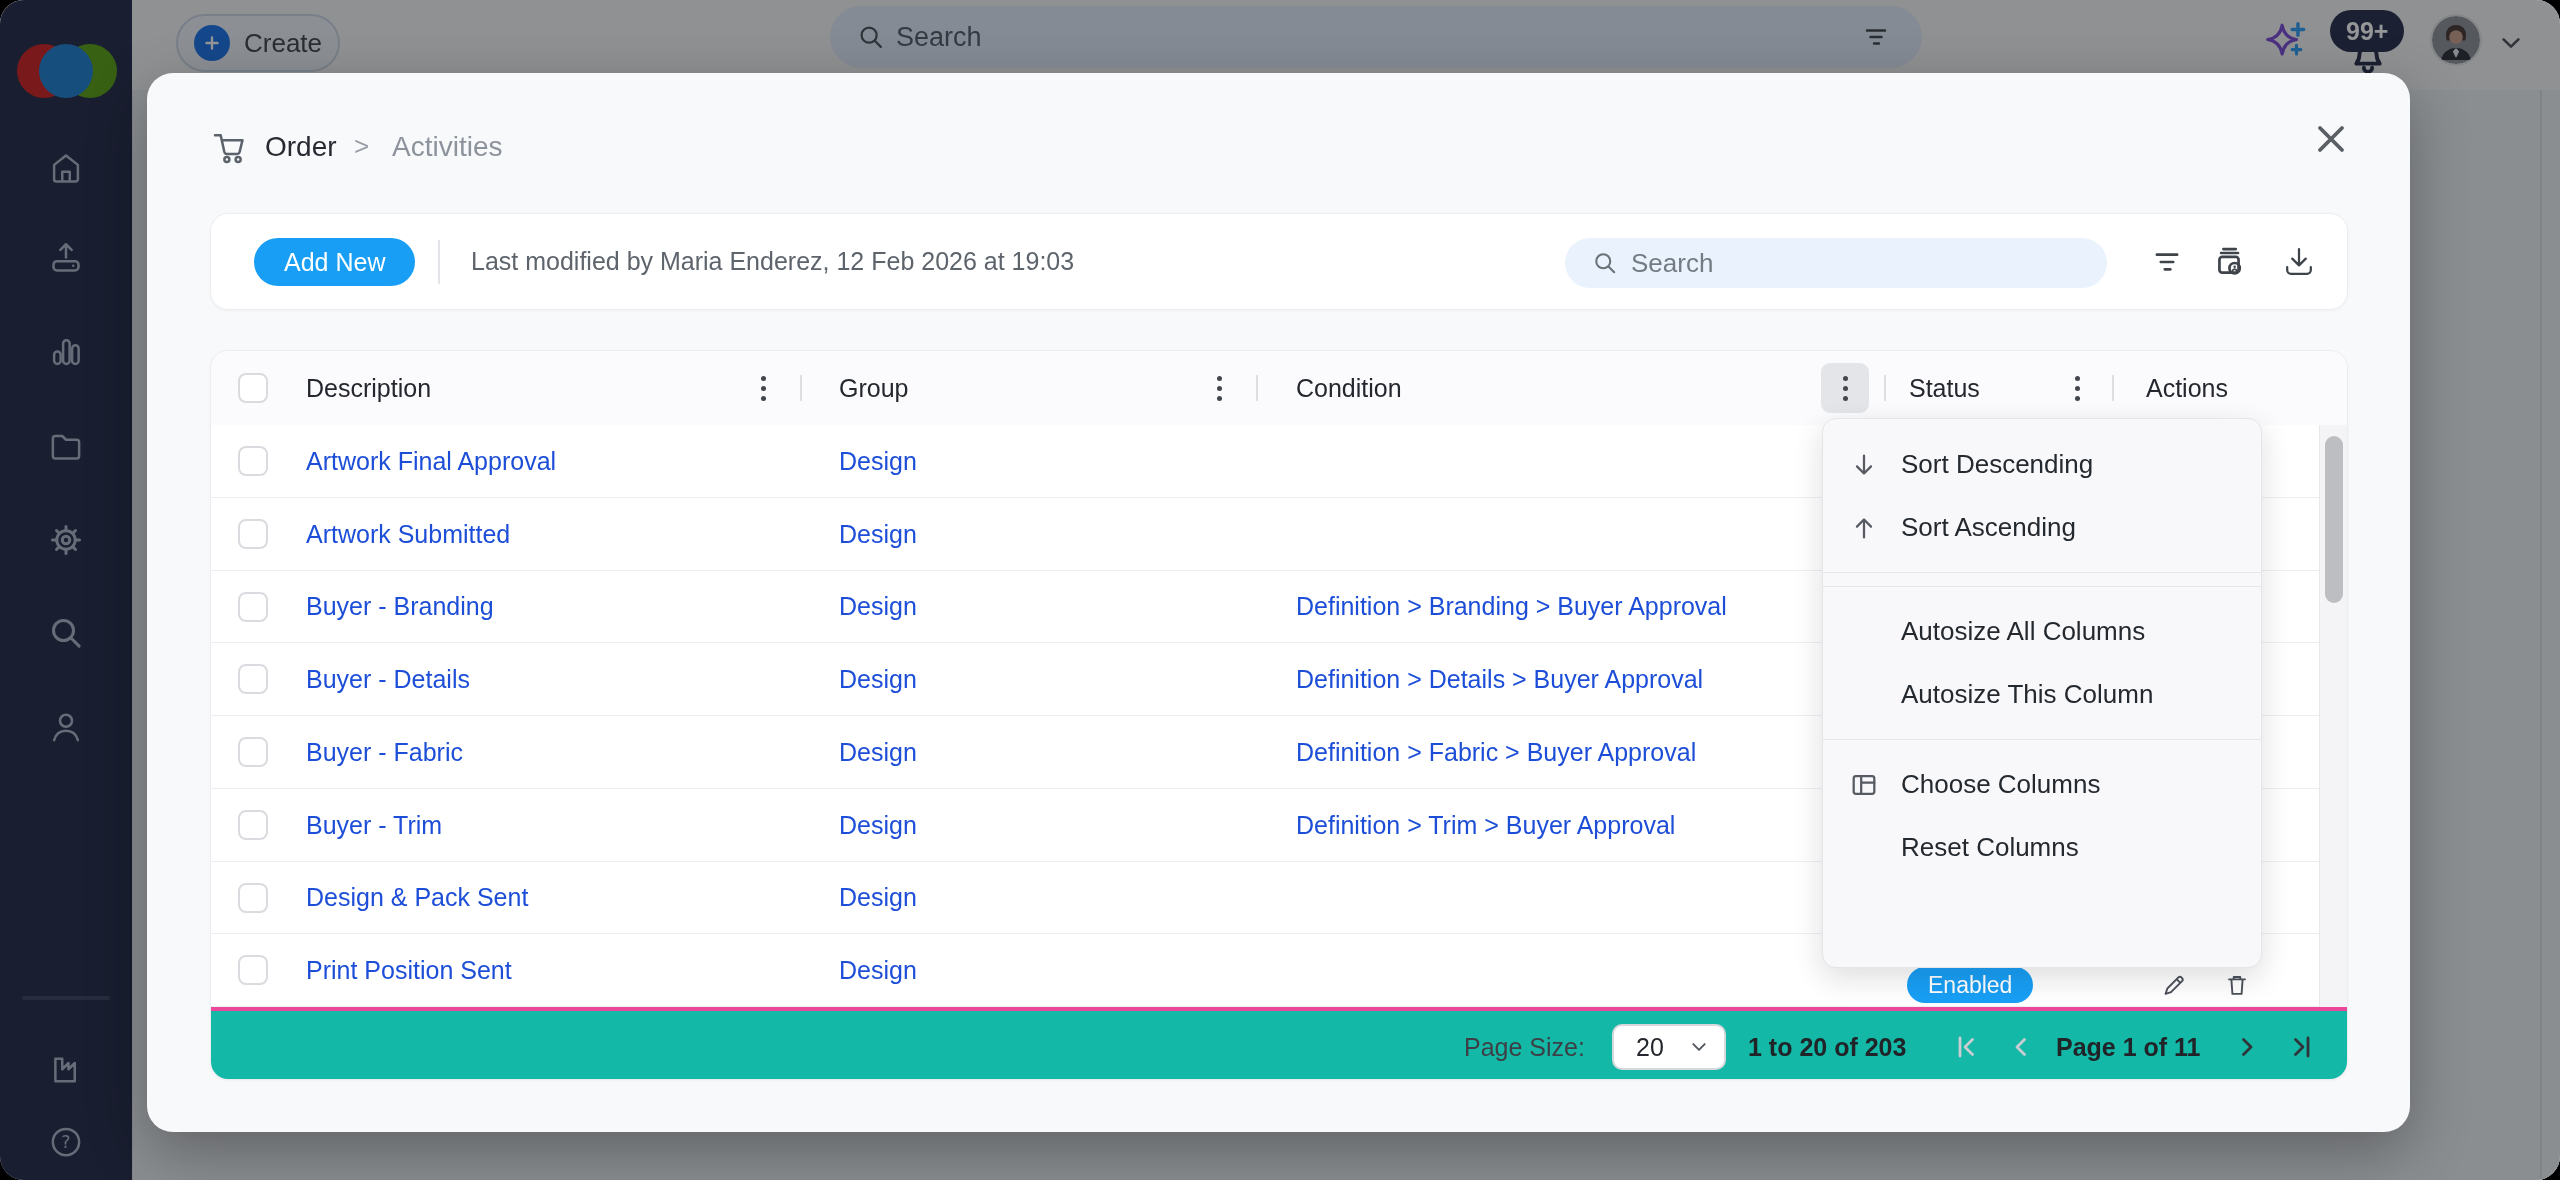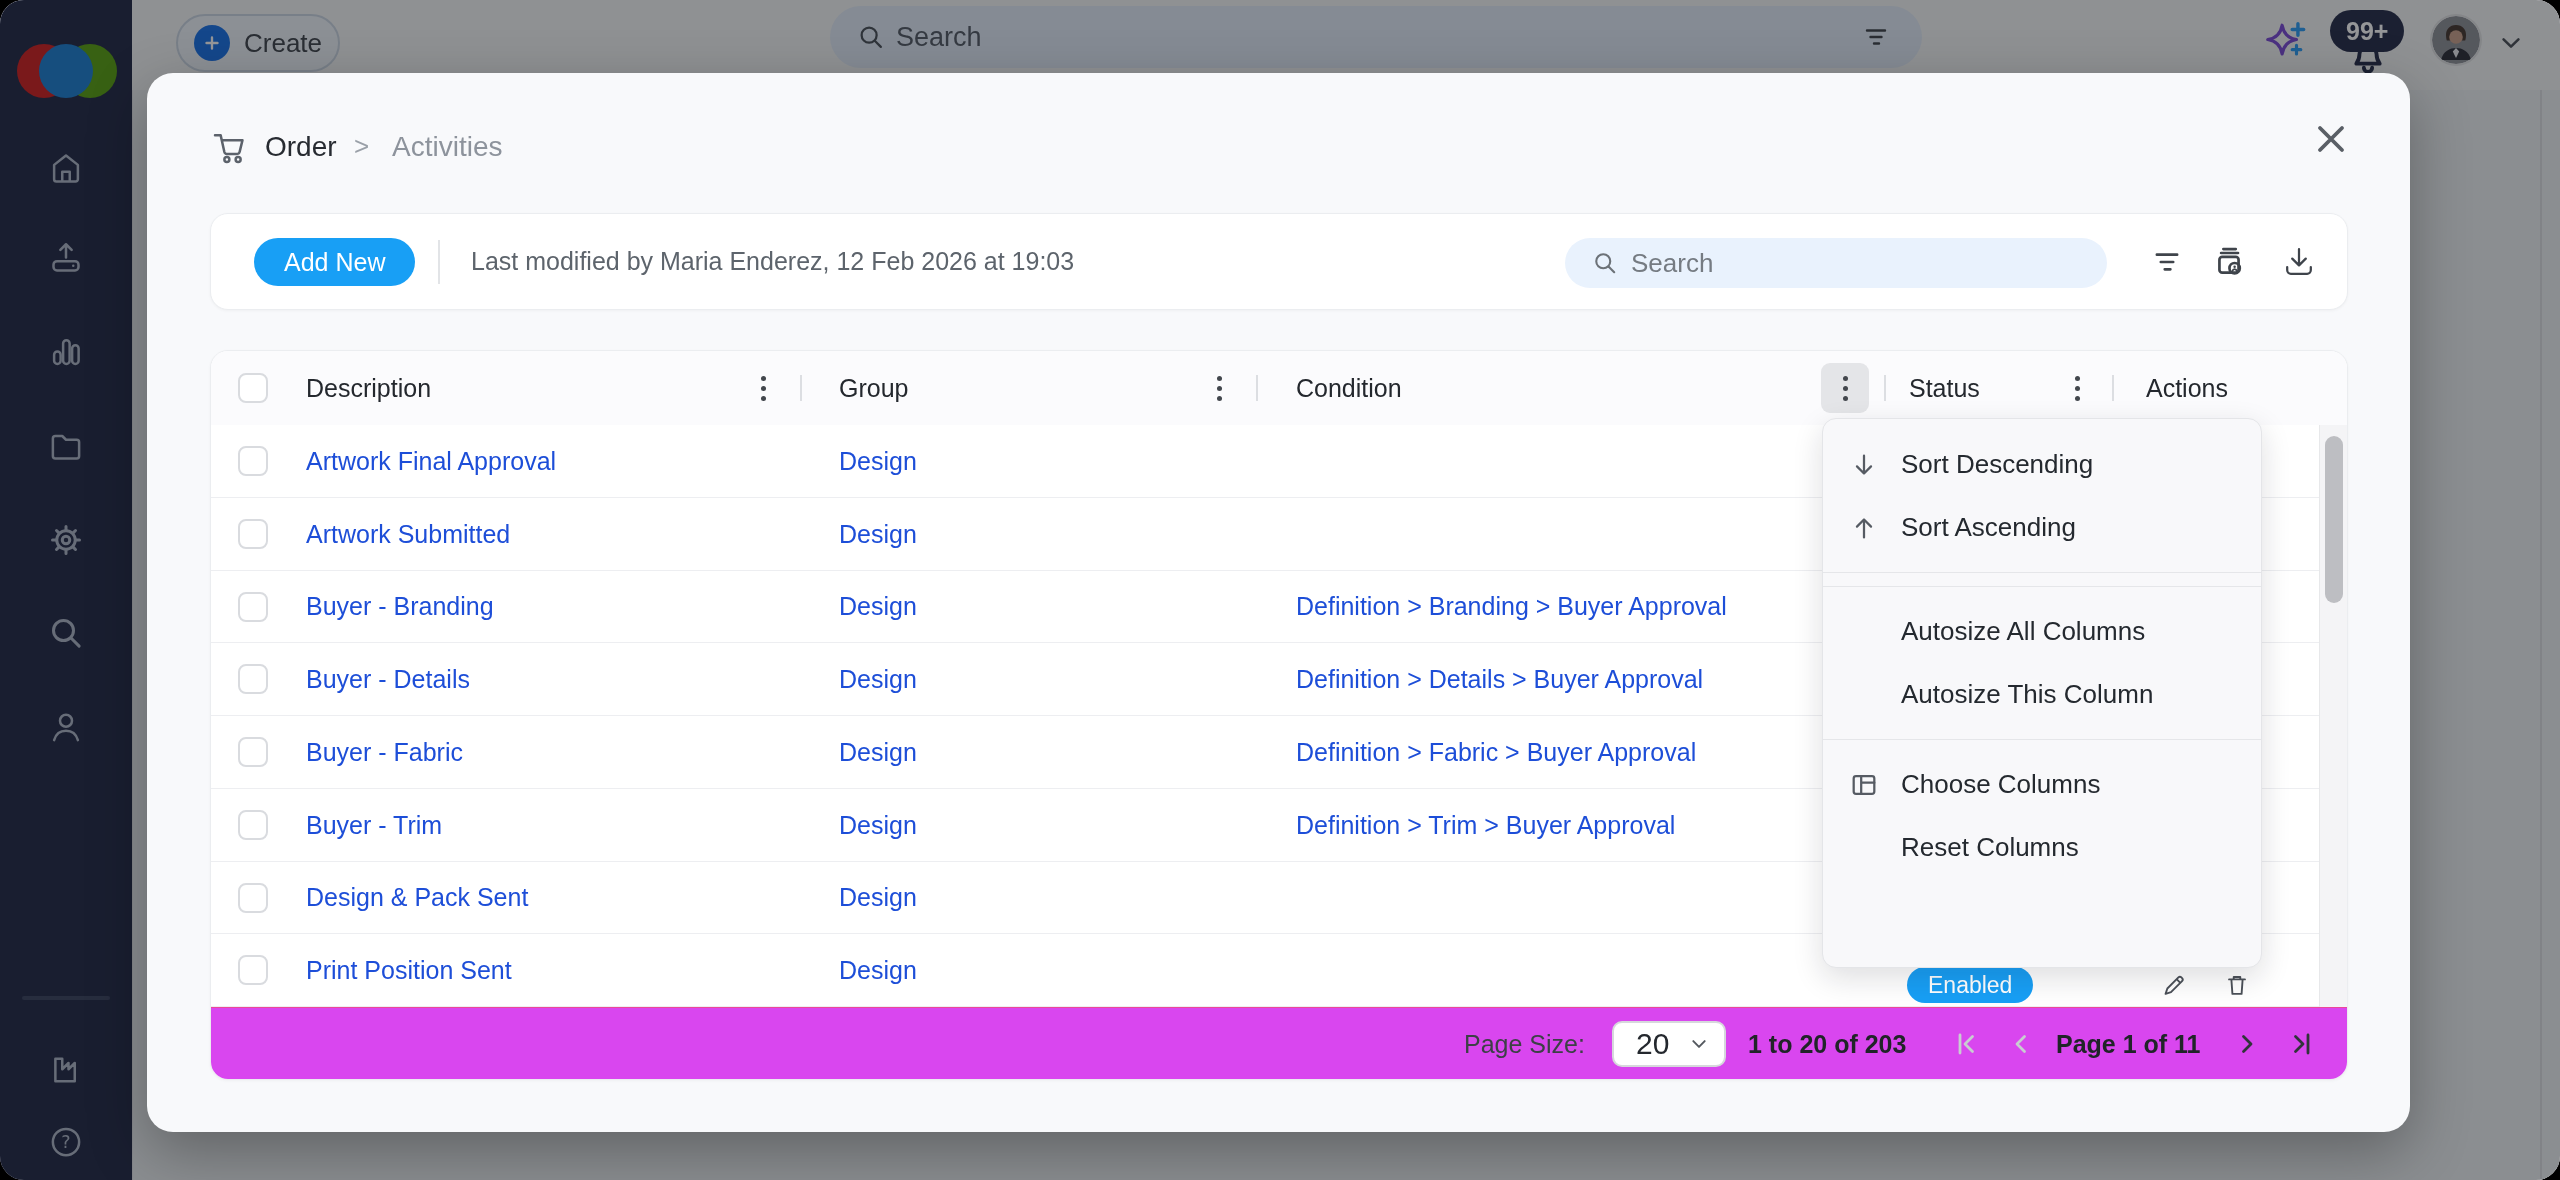--- a/index.html
+++ b/index.html
@@ -73,24 +73,24 @@
   .cell{position:absolute;top:50%;transform:translateY(-50%);font-size:25px;color:#1d4ed8;white-space:nowrap;}
   .c-desc{left:95px;}.c-group{left:628px;}.c-cond{left:1085px;}
   .badge{position:absolute;left:1696px;top:33px;height:36px;padding:0 21px;border-radius:18px;background:#189ff5;color:#fff;font-size:23px;font-weight:500;display:flex;align-items:center;}
   .act{position:absolute;top:36px;width:30px;height:30px;color:#4b5058;cursor:pointer;}
   .act-edit{left:1948px;}.act-del{left:2011px;}
 
   .vline{position:absolute;left:2108px;top:74px;width:1px;height:582px;background:#e7e8ea;}
   .strack{position:absolute;left:2109px;top:74px;width:29px;height:582px;background:#f4f4f6;}
   .sthumb{position:absolute;left:2114px;top:85px;width:18px;height:167px;border-radius:9px;background:#bdbec2;cursor:pointer;}
 
-  .tfoot{position:absolute;left:0;top:656px;width:100%;height:74px;background:#d946ef;border-top:1px solid #ec4899;}
+  .tfoot{position:absolute;left:0;top:656px;width:100%;height:74px;background:#14b8a6;border-top:4px solid #ec4899;}
   .pglabel{position:absolute;left:1253px;top:0;height:72px;display:flex;align-items:center;font-size:25px;color:#3c4046;}
   .pgselect{position:absolute;left:1401px;top:13px;width:114px;height:46px;border:2px solid #d6d8dc;border-radius:10px;background:#fff;box-sizing:border-box;display:flex;align-items:center;cursor:pointer;}
-  .pgselect .val{margin-left:22px;font-size:30px;color:#24282e;}
+  .pgselect .val{margin-left:22px;font-size:25px;color:#24282e;}
   .pgselect .chev{position:absolute;right:12px;width:26px;height:26px;color:#54595f;}
   .pgrange{position:absolute;left:1537px;top:0;height:72px;display:flex;align-items:center;font-size:25px;font-weight:600;color:#202428;}
   .pgbtn{position:absolute;top:20px;width:32px;height:32px;}
   .pgbtn.dis{color:#c9ccd1;}.pgbtn.en{color:#30343a;cursor:pointer;}
   .pginfo{position:absolute;left:1845px;top:0;height:72px;display:flex;align-items:center;font-size:25px;font-weight:700;color:#202428;}
 
   
   .colmenu{position:absolute;left:1675px;top:345px;width:440px;height:550px;background:#f8f8fa;border:1px solid #e4e5e8;border-radius:14px;box-sizing:border-box;box-shadow:0 10px 30px rgba(20,24,32,.14);z-index:50;padding:14px 0;}
   .mitem{position:relative;height:63px;display:flex;align-items:center;cursor:pointer;}
   .mitem .mic{position:absolute;left:26px;width:30px;height:30px;color:#565b63;}

